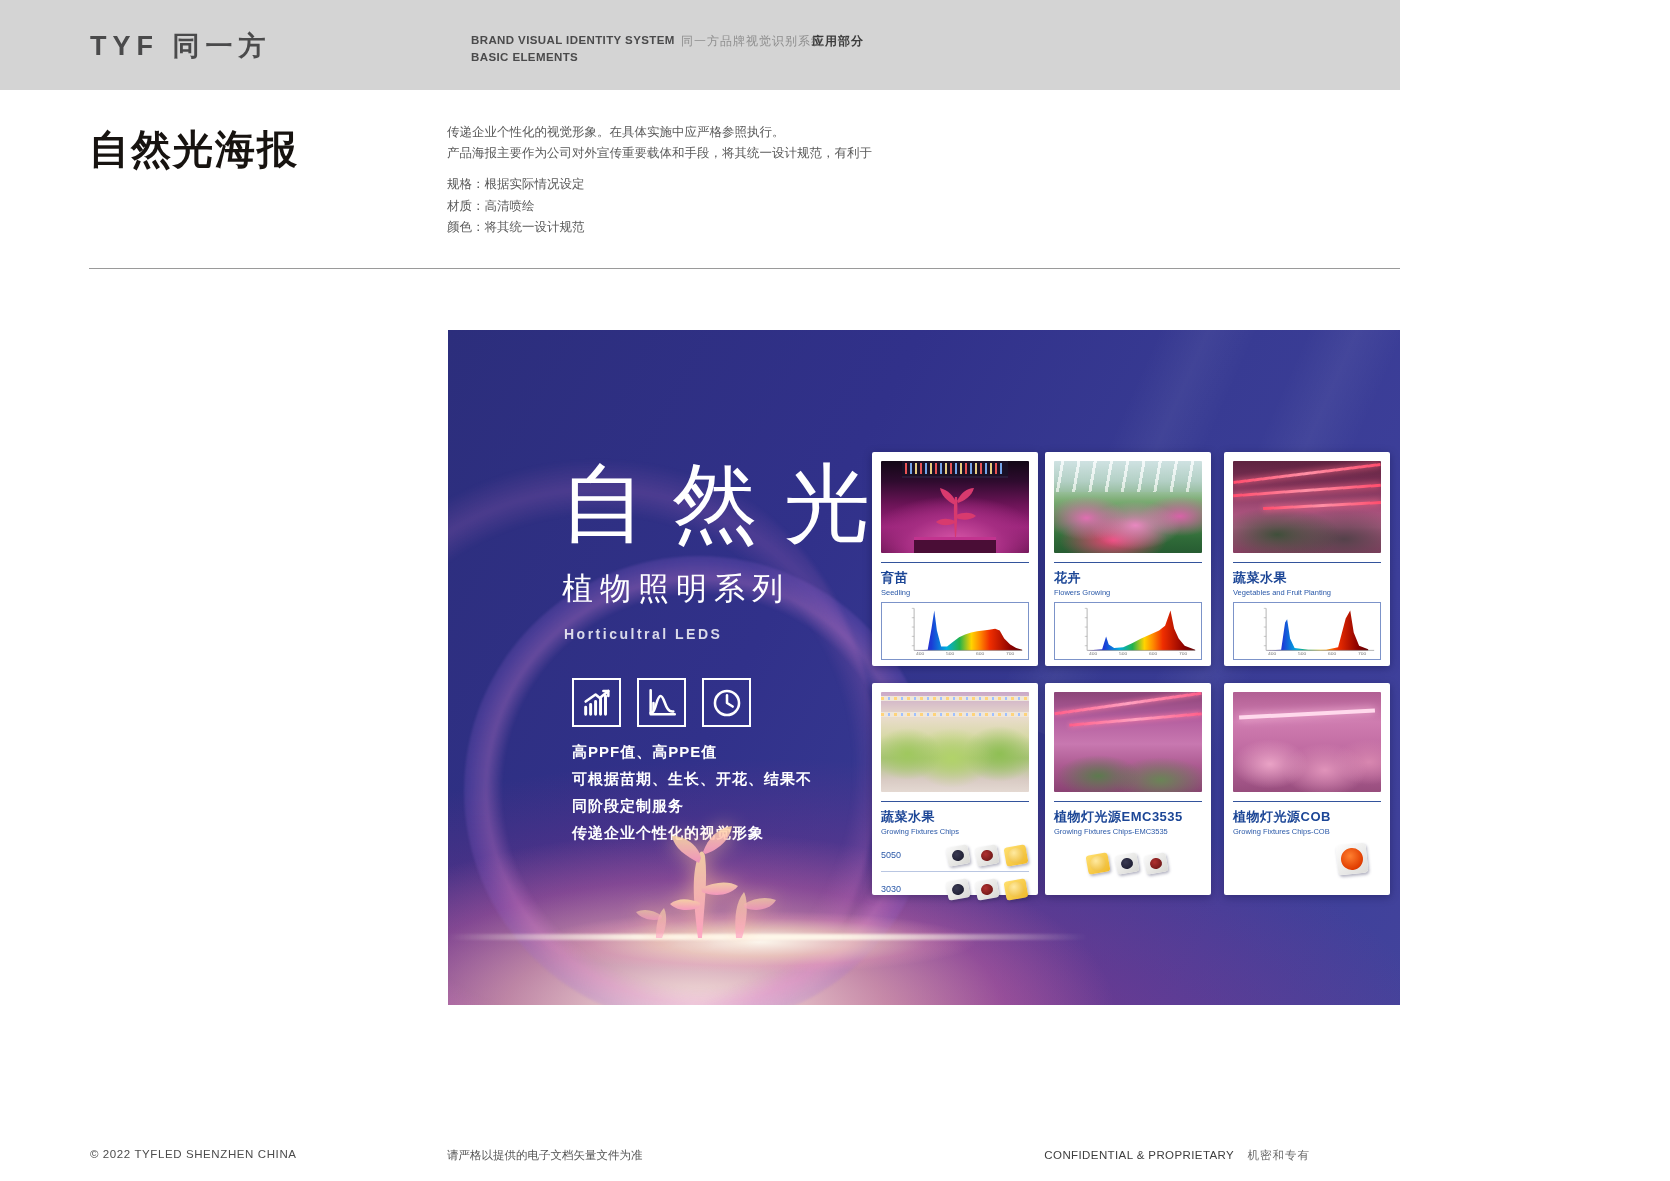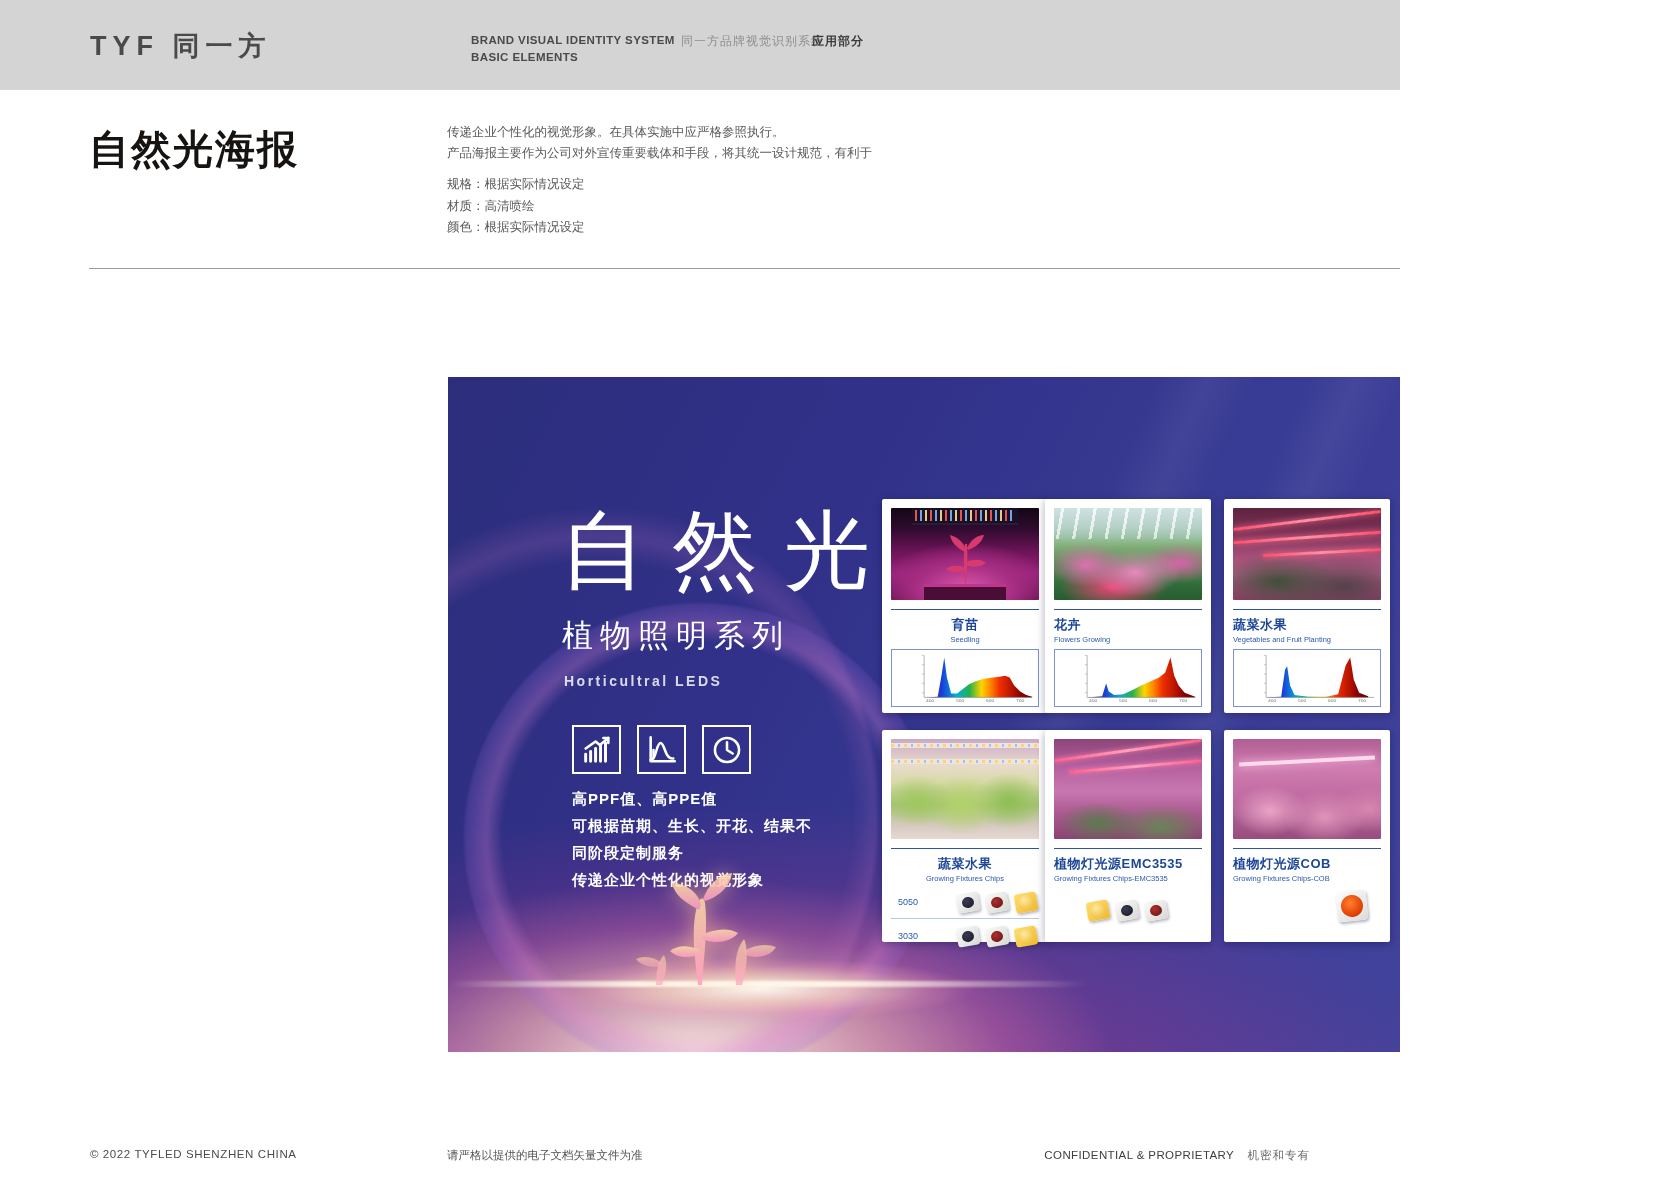--- a/index.html
+++ b/index.html
@@ -22,21 +22,20 @@
   .desc { position:absolute; left:447px; top:122px; font-size:12.5px; color:#5a5a5a; line-height:1.65; }
   .specs { position:absolute; left:447px; top:174px; font-size:12.5px; color:#5a5a5a; line-height:1.73; }
   .divider { position:absolute; left:89px; top:268px; width:1492px; height:1px; background:#9a9a9a; }
 
   
   .poster { position:absolute; left:448px; top:330px; width:1030px; height:675px; overflow:hidden;
     background:
       radial-gradient(ellipse 560px 240px at 24% 101%, rgba(255,244,228,.95) 0%, rgba(255,198,186,.55) 34%, rgba(232,120,170,.30) 55%, rgba(120,60,150,0) 75%),
       radial-gradient(ellipse 900px 420px at 30% 112%, rgba(205,74,150,.75) 0%, rgba(150,55,140,.45) 45%, rgba(60,50,140,0) 78%),
       linear-gradient(118deg, #2c2e7c 0%, #31318a 34%, #383b93 58%, #3d3f9a 78%, #44449c 100%);
-    margin-top: 47px;
   }
   .beam { position:absolute; width:90px; height:500px; background:linear-gradient(90deg,transparent,rgba(255,255,255,.05),transparent); transform:rotate(24deg); }
   .beam.b1 { left:640px; top:-80px; } .beam.b2 { left:780px; top:-60px; }
   .ring { position:absolute; left:16px; top:226px; width:470px; height:470px; border-radius:50%;
     background:radial-gradient(circle, rgba(0,0,0,0) 59%, rgba(225,135,215,.30) 64%, rgba(170,110,220,.22) 69%, rgba(120,90,200,.10) 73%, rgba(0,0,0,0) 77%);
     filter:blur(1px); }
   .ring2 { position:absolute; left:-130px; top:120px; width:560px; height:640px; border-radius:50%;
     background:radial-gradient(circle, rgba(0,0,0,0) 60%, rgba(215,120,200,.18) 66%, rgba(0,0,0,0) 73%); filter:blur(2px); }
 
   .poster-title { position:absolute; left:112px; top:116px; color:#fff; font-size:86px;
@@ -58,21 +57,21 @@
   .flare-line { position:absolute; left:0px; top:604px; width:640px; height:6px;
     background:linear-gradient(90deg, rgba(255,255,255,0), rgba(255,250,235,.9) 30%, rgba(255,250,235,.9) 60%, rgba(255,255,255,0)); filter:blur(1px); }
   .sprout { position:absolute; left:138px; top:488px; width:230px; height:125px; opacity:.92;
     filter:drop-shadow(0 0 10px rgba(255,190,150,.8)); }
 
   
   .cards { position:absolute; left:418px; top:122px; width:522px; }
   .card { position:absolute; width:166px; background:#fff; border-radius:2px;
     box-shadow:0 2px 8px rgba(10,10,50,.35); padding:9px 9px 8px 9px; }
   .r1 { top:0; height:214px; } .r2 { top:231px; height:212px; }
-  .c1 { left:16px;text-align:center; } .c2 { left:179px; } .c3 { left:358px; }
+  .c1 { left:6px; } .c2 { left:179px; } .c3 { left:358px; }
 
   .photo { width:148px; border-radius:1px; position:relative; overflow:hidden; }
   .r1 .photo { height:92px; } .r2 .photo { height:100px; }
 
   .card-line { height:1px; background:#33539c; margin-top:9px; }
   .card-title { color:#1c4696; font-size:13px; font-weight:bold; margin-top:6px; letter-spacing:.5px; white-space:nowrap; }
   .card-sub { color:#2b59a8; font-size:7.5px; margin-top:1px; white-space:nowrap; }
 
   .chart-box { margin-top:5px; height:58px; border:1px solid #7c93c9; position:relative; background:#fff; }
   .chart-box svg { width:100%; height:100%; display:block; }
@@ -171,21 +170,21 @@
   </div>
 
   <div class="page-title">自然光海报</div>
   <div class="desc">
     <div>传递企业个性化的视觉形象。在具体实施中应严格参照执行。</div>
     <div>产品海报主要作为公司对外宣传重要载体和手段，将其统一设计规范，有利于</div>
   </div>
   <div class="specs">
     <div>规格：根据实际情况设定</div>
     <div>材质：高清喷绘</div>
-    <div>颜色：根据实际情况设定</div>
+    <div>颜色：将其统一设计规范</div>
   </div>
   <div class="divider"></div>
 
   <div class="poster">
     <div class="beam b1"></div>
     <div class="beam b2"></div>
     <div class="ring2"></div>
     <div class="ring"></div>
 
     <div class="poster-title">自然光</div>

